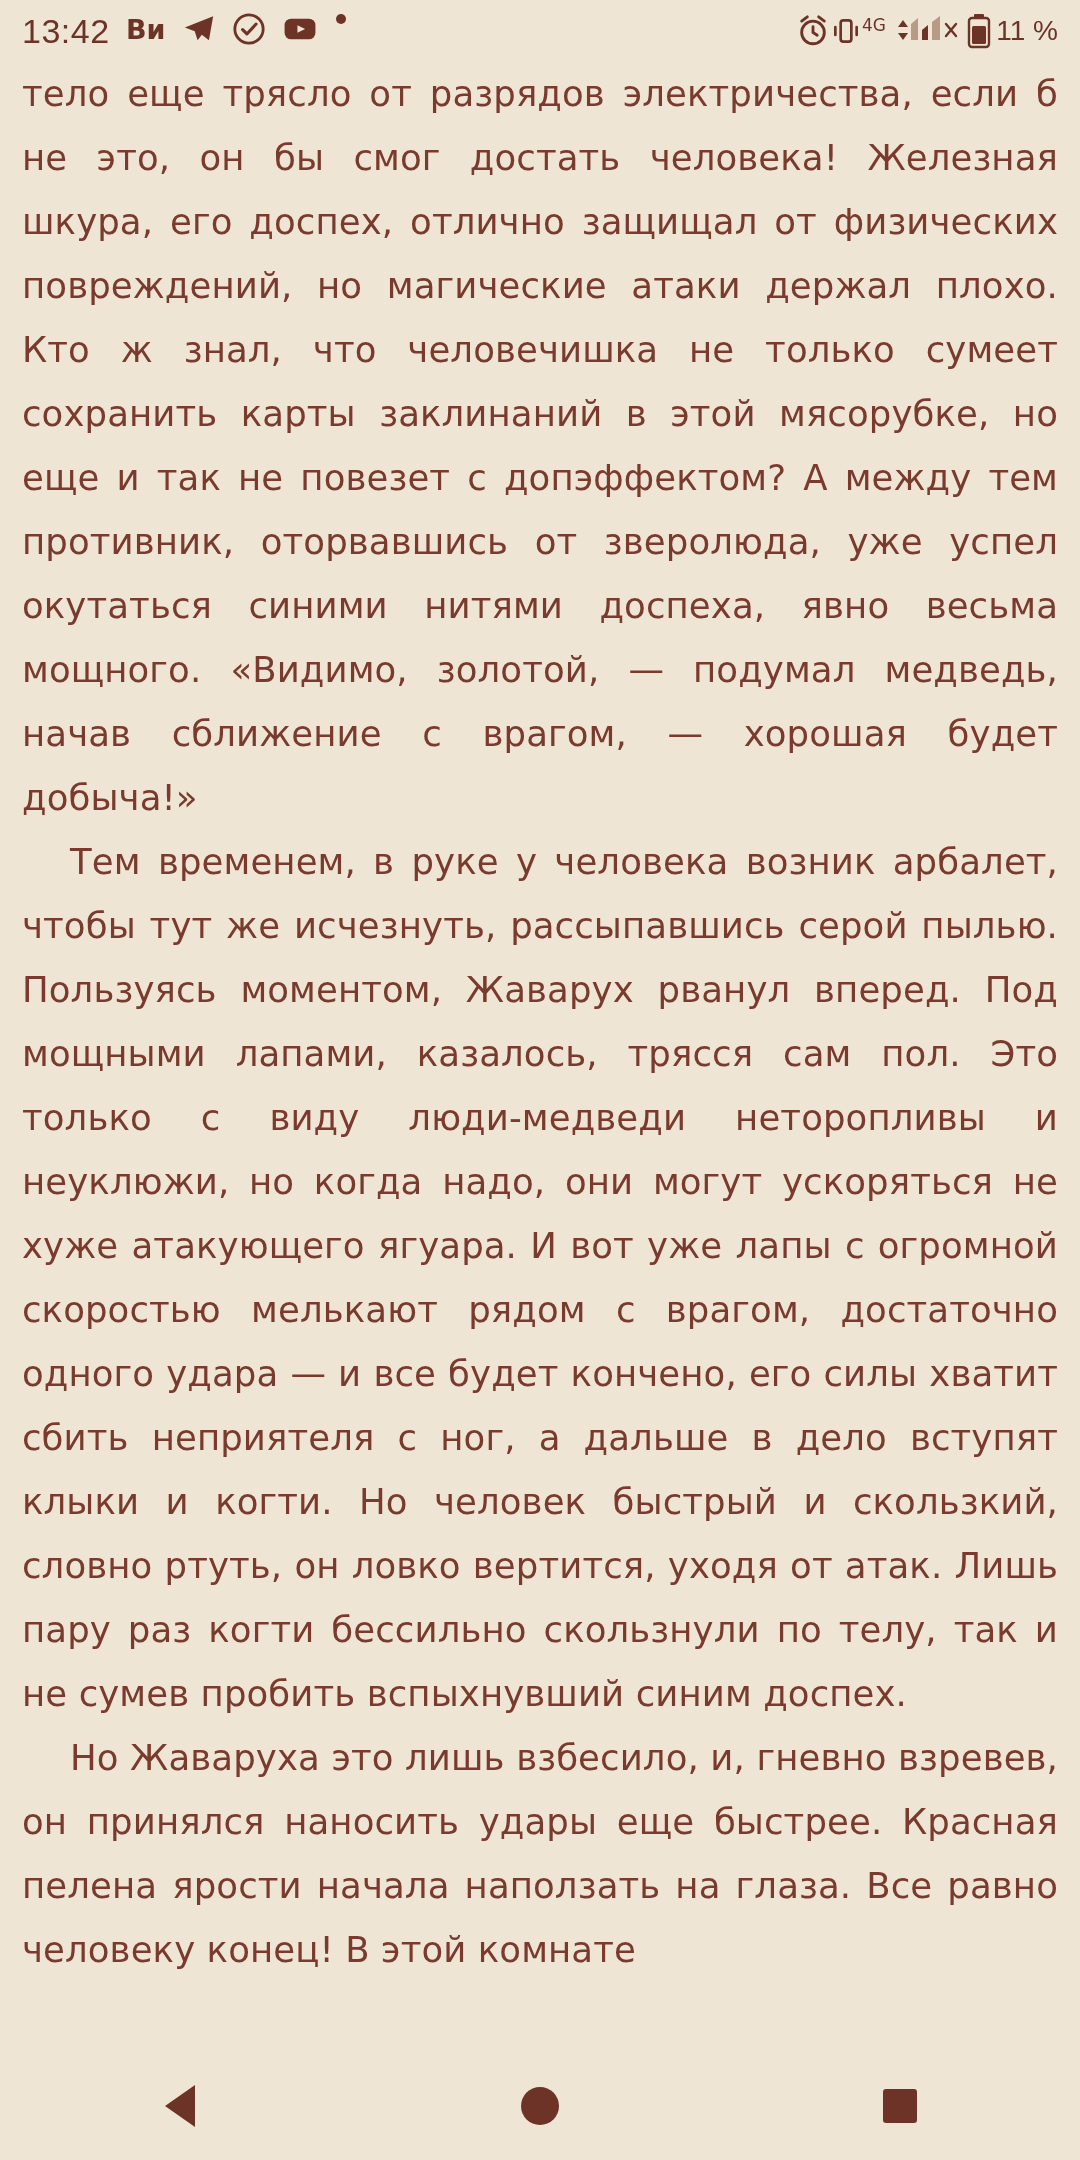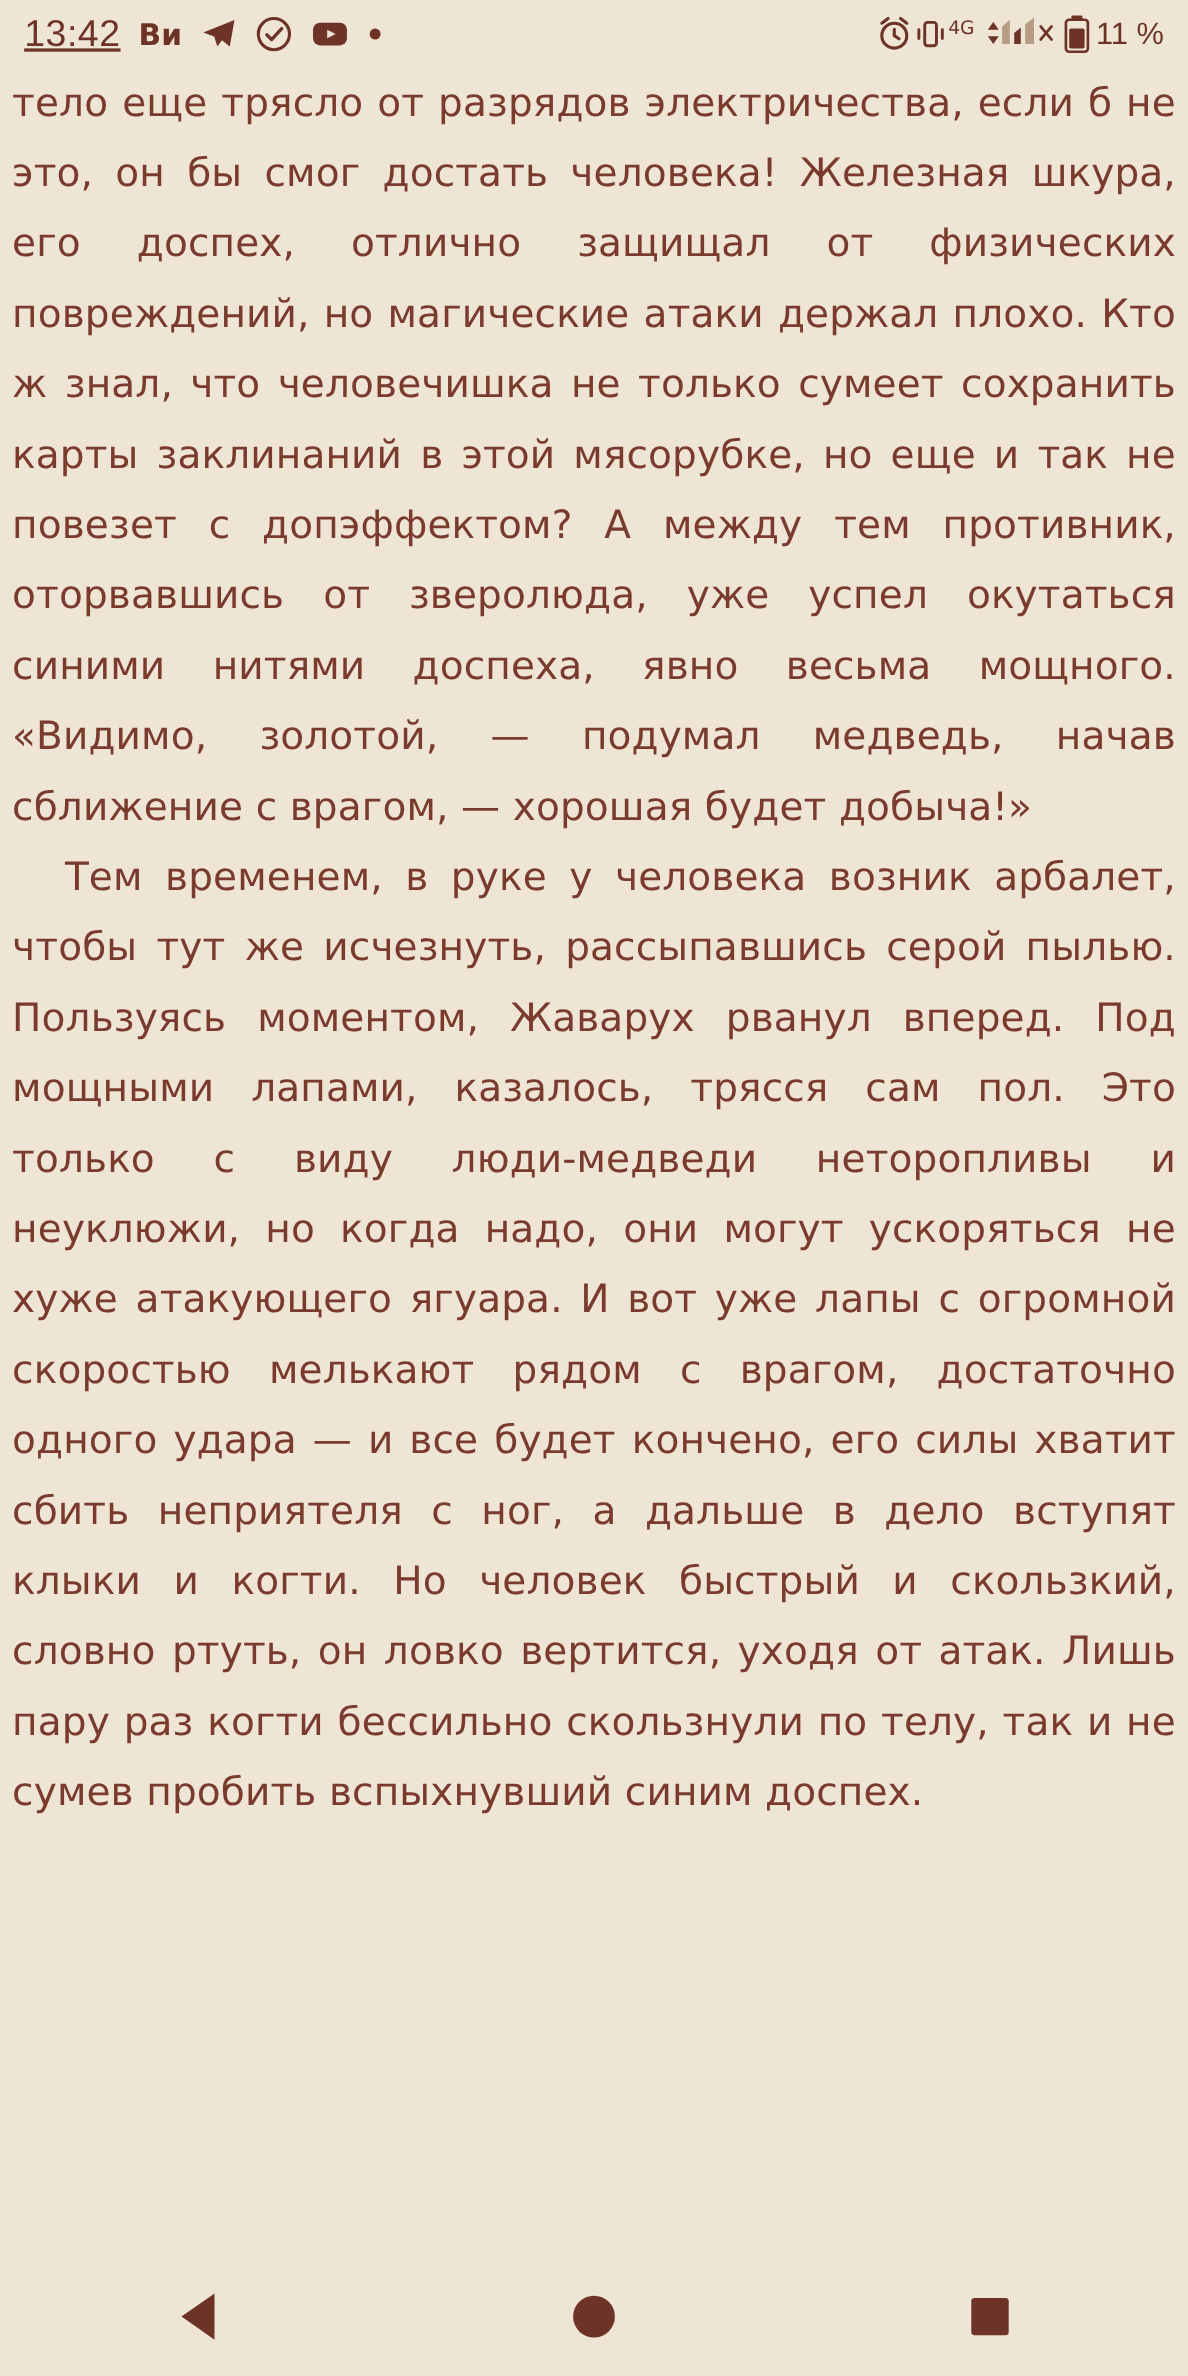--- a/index.html
+++ b/index.html
@@ -23,23 +23,21 @@
     width: 1080px;
     height: 62px;
     display: flex;
     align-items: center;
     padding: 0 22px;
     box-sizing: border-box;
     color: #6d3326;
   }
   .status-left {
     display: flex;
-    align-items: center;
     gap: 16px;
-    text-decoration: underline;
   }
   .status-clock {
     font-size: 34px;
     letter-spacing: 0.5px;
     font-family: "Liberation Sans", sans-serif;
     font-weight: 500;
   }
   .status-spacer { flex: 1 1 auto; }
   .status-right {
     display: flex;
@@ -55,21 +53,21 @@
   }
 
   
   .reader {
     position: absolute;
     top: 62px;
     left: 0;
     width: 1080px;
     height: 1990px;
     overflow: hidden;
-    padding: 0 11px;
+    padding: 0 22px;
     box-sizing: border-box;
   }
   .page-text {
     font-family: "DejaVu Sans", sans-serif;
     font-size: 35.5px;
     line-height: 64px;
     color: #7a3b2e;
     text-align: justify;
     text-justify: inter-word;
     letter-spacing: 0.1px;
@@ -202,20 +200,21 @@
     </span>
 
     <span class="battery-text">11 %</span>
   </div>
 </div>
 
 <div class="reader">
   <div class="page-text">
     <p class="clip-top">тело еще трясло от разрядов электричества, если б не это, он бы смог достать человека! Железная шкура, его доспех, отлично защищал от физических повреждений, но магические атаки держал плохо. Кто ж знал, что человечишка не только сумеет сохранить карты заклинаний в этой мясорубке, но еще и так не повезет с допэффектом? А между тем противник, оторвавшись от зверолюда, уже успел окутаться синими нитями доспеха, явно весьма мощного. «Видимо, золотой, — подумал медведь, начав сближение с врагом, — хорошая будет добыча!»</p>
     <p class="p-indent">Тем временем, в руке у человека возник арбалет, чтобы тут же исчезнуть, рассыпавшись серой пылью. Пользуясь моментом, Жаварух рванул вперед. Под мощными лапами, казалось, трясся сам пол. Это только с виду люди-медведи неторопливы и неуклюжи, но когда надо, они могут ускоряться не хуже атакующего ягуара. И вот уже лапы с огромной скоростью мелькают рядом с врагом, достаточно одного удара — и все будет кончено, его силы хватит сбить неприятеля с ног, а дальше в дело вступят клыки и когти. Но человек быстрый и скользкий, словно ртуть, он ловко вертится, уходя от атак. Лишь пару раз когти бессильно скользнули по телу, так и не сумев пробить вспыхнувший синим доспех.</p>
+    <p class="p-indent">Но Жаваруха это лишь взбесило, и, гневно взревев, он принялся наносить удары еще быстрее. Красная пелена ярости начала наползать на глаза. Все равно человеку конец! В этой комнате</p>
   </div>
 </div>
 
 <div class="nav-bar">
   <div class="nav-btn">
     <span class="nav-back"></span>
   </div>
   <div class="nav-btn">
     <span class="nav-home"></span>
   </div>

